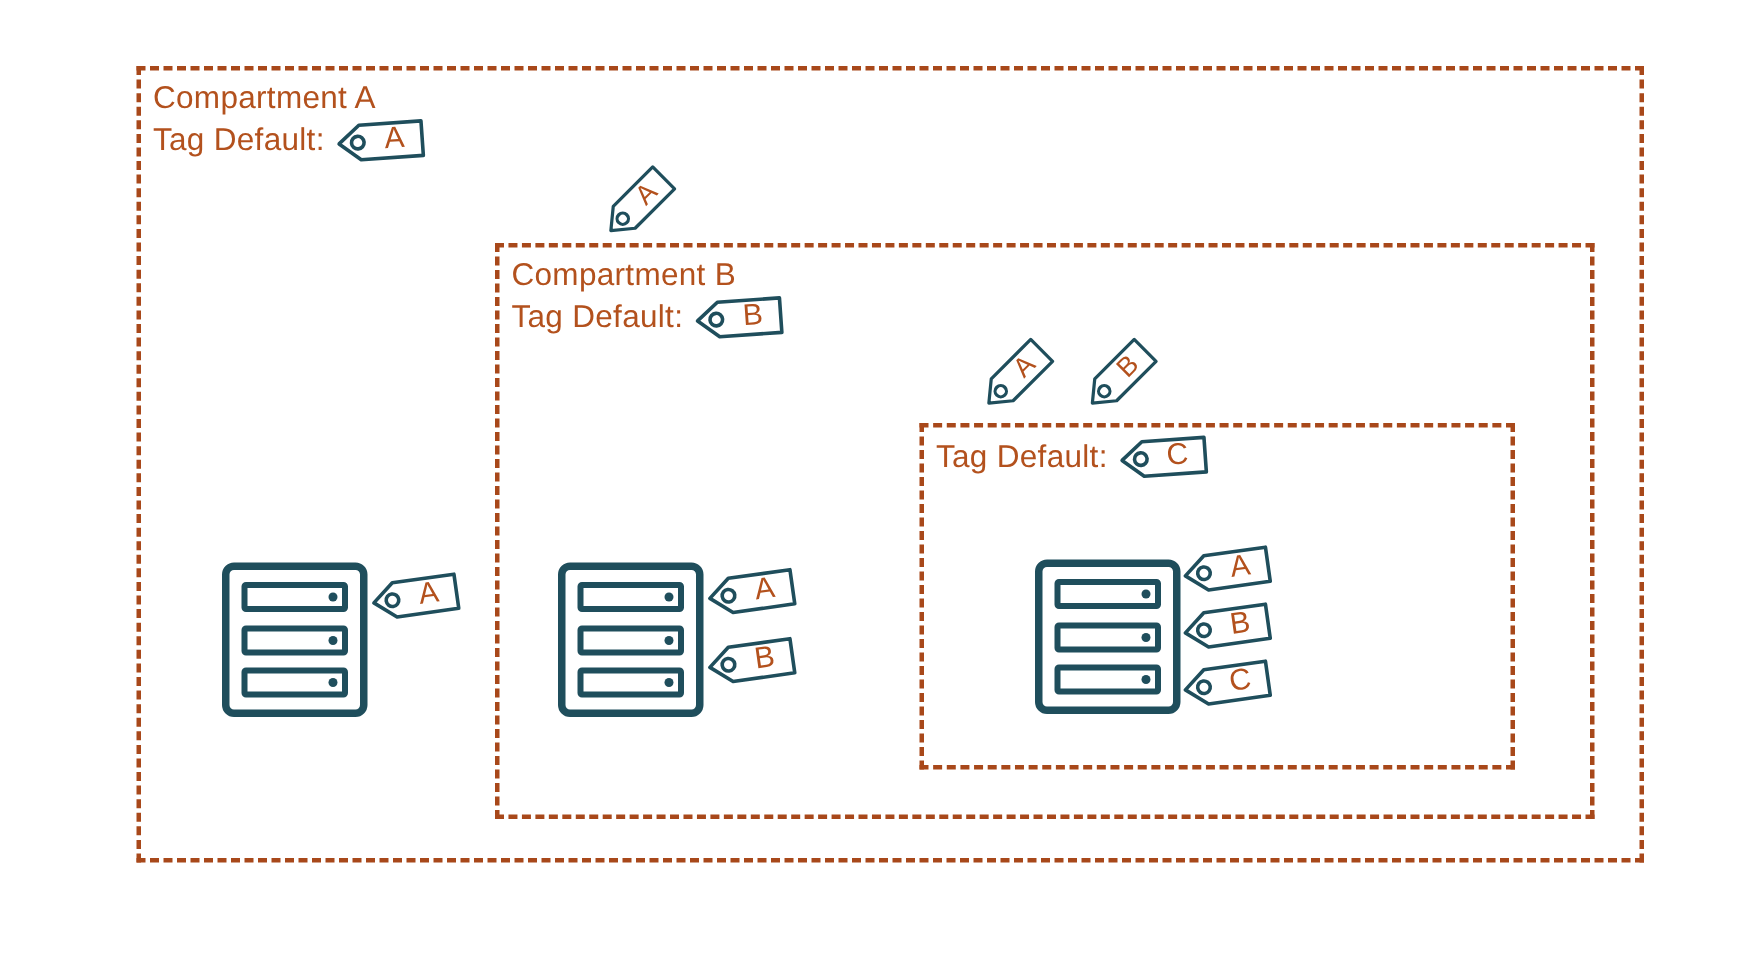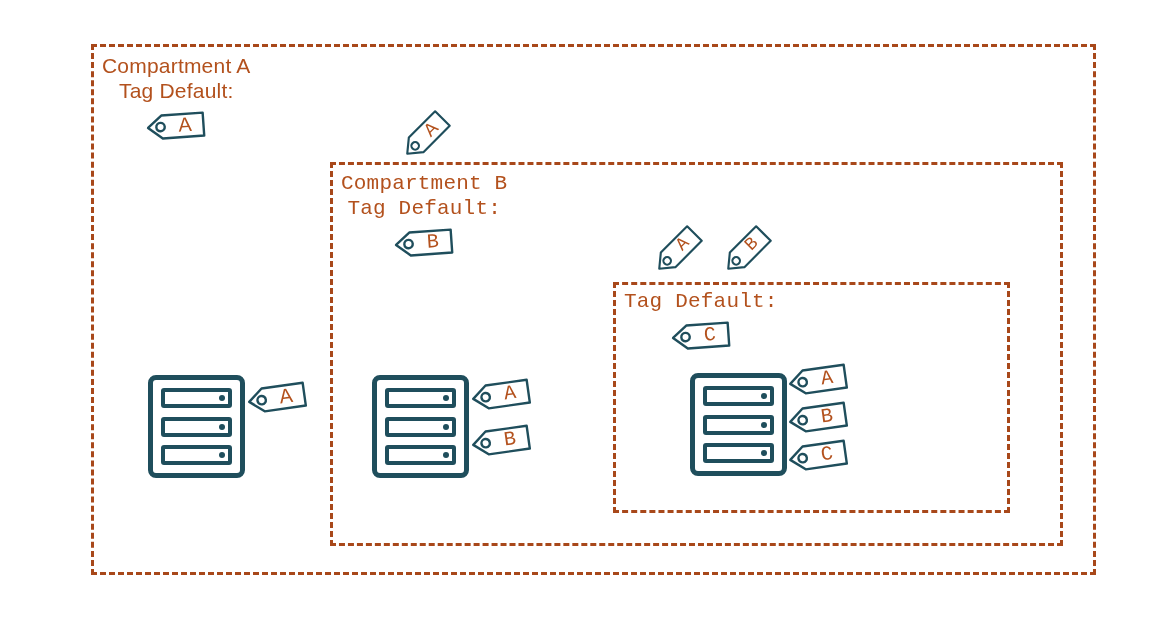--- a/index.html
+++ b/index.html
@@ -19,26 +19,26 @@
     height: 636px;
     background: #ffffff;
     overflow: hidden;
   }
   .compartment {
     position: absolute;
     border: 3px dashed var(--compartment-border);
     background: transparent;
   }
   .comp-a { left: 91px;  top: 44px;  width: 1005px; height: 531px; }
-  .comp-b { left: 236px; top: 115px; width: 733px;  height: 384px; font-family: Liberation Mono, monospace; }
+  .comp-b { left: 236px; top: 115px; width: 733px;  height: 384px; }
   .comp-c { left: 280px; top: 117px; width: 397px;  height: 231px; }
 
   .comp-label { position: absolute; left: 8px; top: 5px; color: var(--label-text); }
   .comp-title { font-size: 21px; line-height: 27px; letter-spacing: 0.2px; white-space: nowrap; }
-  .tag-row { display: flex; align-items: center; gap: 9px; height: 29px; flex-direction: column; }
+  .tag-row { display: flex; align-items: center; gap: 9px; height: 29px; }
   .tag-default-label { font-size: 21px; letter-spacing: 0.2px; white-space: nowrap; }
 
   
   .tag {
     position: absolute;
     width: 58px; height: 28px;
     transform: rotate(var(--rot, -4deg));
     z-index: 6;
   }
   .tag.inrow { position: relative; flex: 0 0 auto; }

